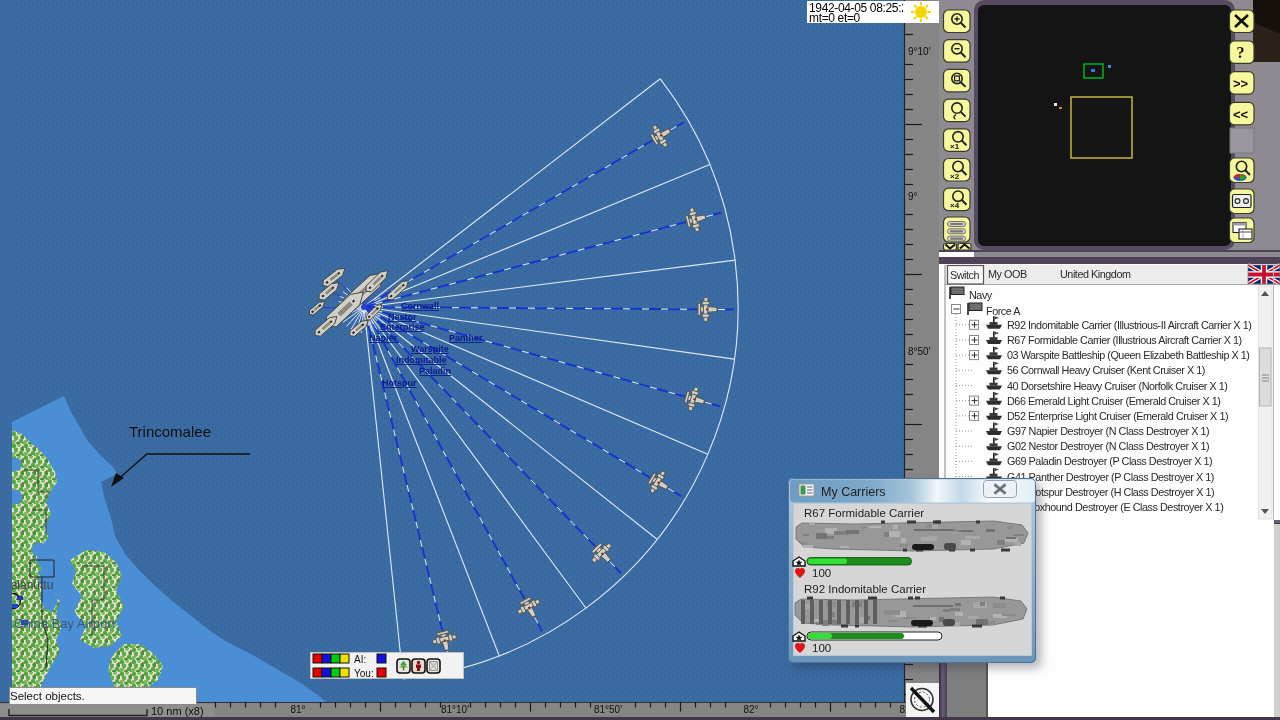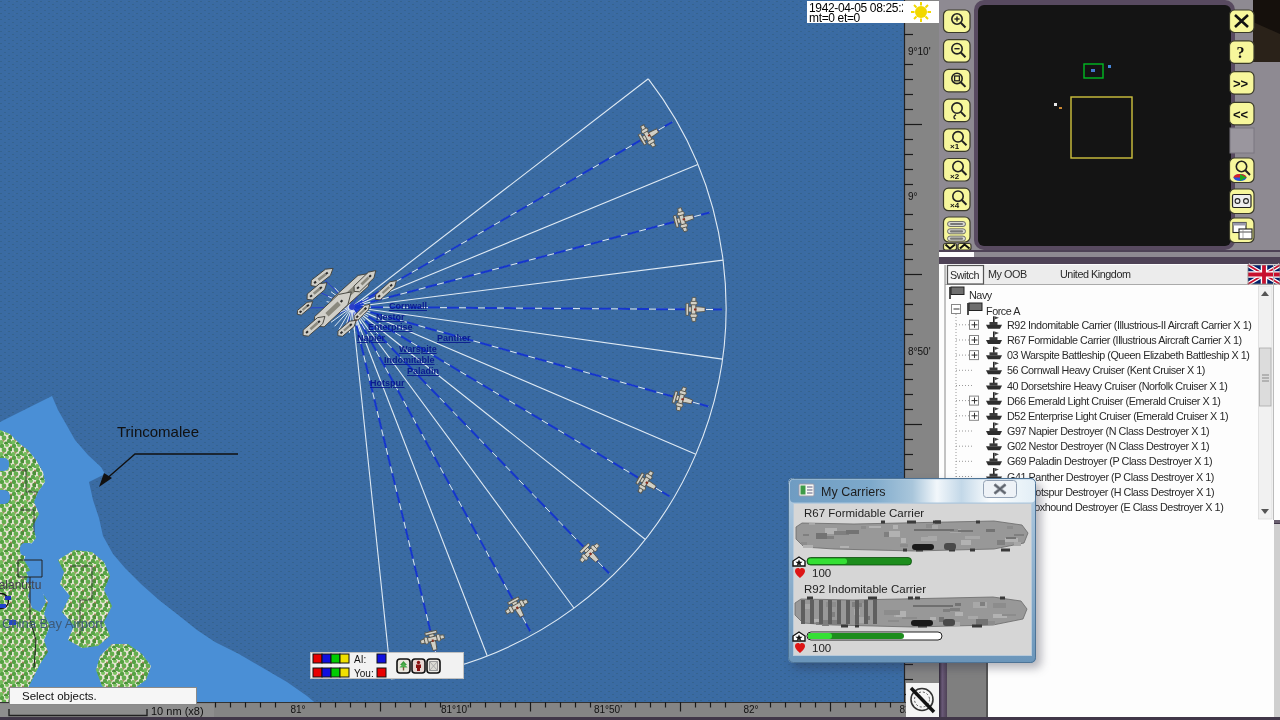--- a/index.html
+++ b/index.html
@@ -9,26 +9,26 @@
 .shiplbl { font-family:"Liberation Sans",sans-serif; font-size:9px; fill:#0a1a8e; text-decoration:underline; font-weight:bold; }
 .place { font-family:"Liberation Sans",sans-serif; fill:#101010; }
 .place2 { font-family:"Liberation Sans",sans-serif; font-size:12px; fill:#42424c; }
 .tt { font-family:"Liberation Sans",sans-serif; font-size:10.8px; fill:#2a2a2a; letter-spacing:-0.45px; }
 .cw { font-family:"Liberation Sans",sans-serif; font-size:11.5px; fill:#222; }
 #botpurple { left:0; top:717px; width:1280px; height:3px; background:#413749; }
 #rframe { left:939px; top:0; width:8px; height:720px; background:linear-gradient(90deg,#2e2636,#6a5a78 40%,#4e4256); }
 #brgray { left:947px; top:520px; width:39px; height:197px; background:#7f7f7f; }
 #brwhite { left:986px; top:520px; width:288px; height:197px; background:#fdfdfd; border-left:2px solid #555; }
 #brright { left:1274px; top:524px; width:6px; height:193px; background:#cfcfcf; }
-#selbox { left:9px; top:687px; width:188px; height:18px; background:#f6f6f6; border:1px solid #8a8a8a; font-size:11.5px; color:#111; padding-left:12px; line-height:16px; }
+#selbox { left:9px; top:687px; width:188px; height:18px; background:#f6f6f6; border:1px solid #8a8a8a; font-size:11.5px; color:#111; padding-left:0; line-height:16px; }
 #timebox { left:807px; top:1px; width:96px; height:22px; background:#fff; font-size:12px; letter-spacing:-0.35px; color:#000; line-height:10.5px; padding:1.5px 0 0 2px; white-space:nowrap; }
 </style></head>
 <body>
 <div id="stage">
-<div class="abs" style="left:0;top:0"><svg id="map" width="905" height="702" viewBox="0 0 905 702">
+<div class="abs" style="left:12px;top:0"><svg id="map" width="905" height="702" viewBox="0 0 905 702">
 <defs>
 <g id="plane">
  <g stroke="#55554e" stroke-width="0.9" fill="#d2d0c6">
   <path d="M -2 -10 L 2 -10 L 2.6 -3 L 2.6 6.5 L 1.4 9.5 L -1.4 9.5 L -2.6 6.5 L -2.6 -3 Z"></path>
   <path d="M -12 -0.8 L 12 -0.8 L 12 2.8 L 7 3.6 L -7 3.6 L -12 2.8 Z"></path>
   <path d="M -6 6.4 L 6 6.4 L 6 9 L -6 9 Z"></path>
   <rect x="-8" y="-2.2" width="3.4" height="7" rx="1.4"></rect>
   <rect x="4.6" y="-2.2" width="3.4" height="7" rx="1.4"></rect>
  </g>
  <rect x="-1" y="-1.5" width="2" height="2.5" fill="#8a3020"></rect>

